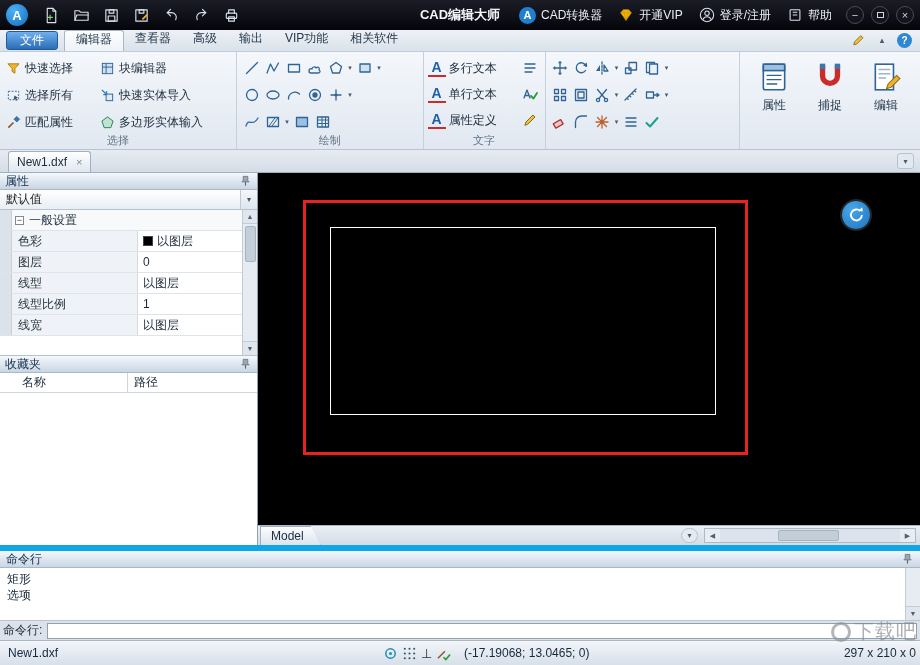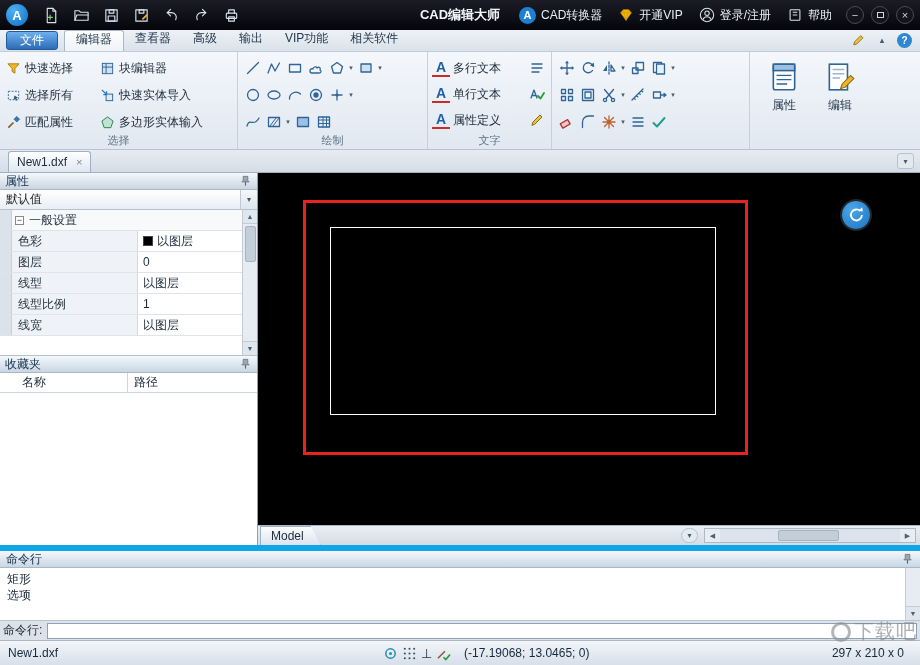--- a/index.html
+++ b/index.html
@@ -103,21 +103,21 @@
   .cmdinput{height:20px;flex:0 0 20px;background:#dbe2ea;display:flex;align-items:center;padding:0 3px;gap:5px;border-top:1px solid #b9c4d0;color:#1c2b3a}
   .cmdinput input{flex:1;height:16px;border:1px solid #8fa0b2;background:#fff;font:12px "Liberation Sans",sans-serif;padding:0 4px;outline:none}
 
   
   .statusbar{height:25px;flex:0 0 25px;background:linear-gradient(#f3f6fa,#d7dfe9);border-top:1px solid #aab6c2;position:relative;color:#16293c}
   .sb-file{position:absolute;left:8px;top:5px}
   .sb-icons{position:absolute;left:383px;top:0;height:100%;display:flex;align-items:center;gap:4px}
   .sb-icons svg{width:15px;height:15px}
   .sb-ortho{font-size:13px;color:#23364a;line-height:1}
   .sb-coords{position:absolute;left:464px;top:5px}
-  .sb-size{position:absolute;right:16px;top:5px}
+  .sb-size{position:absolute;right:4px;top:5px}
 
   .watermark{position:absolute;right:3px;bottom:20px;display:flex;align-items:center;gap:3px;opacity:.65;z-index:50;pointer-events:none}
   .wmc{width:20px;height:20px;border-radius:50%;border:3px solid #8a9097}
   .wmt{font-size:20px;font-weight:normal;color:#7f868d;letter-spacing:1px}
 </style>
 </head>
 <body>
 
 <div class="app">
 
@@ -535,20 +535,28 @@
     </div>
 
     <div class="bigwrap">
       <div class="bigbtn">
         <svg viewBox="0 0 30 30">
             <rect x="5" y="3" width="20" height="24" rx="2" fill="#fff" stroke="#2f6496" stroke-width="1.5"></rect>
             <rect x="5" y="3" width="20" height="6" fill="#9cc1e2" stroke="#2f6496" stroke-width="1.5"></rect>
             <path d="M8 13.5h14M8 17.5h14M8 21.5h10" stroke="#2f6496" stroke-width="1.3"></path>
           </svg>
         <span class="blab">属性</span>
+      </div>
+      <div class="bigbtn">
+        <svg viewBox="0 0 30 30">
+            <path d="M8 4v10a7 7 0 0 0 14 0V4" stroke="#cc2b2b" stroke-width="5" fill="none"></path>
+            <rect x="5.5" y="2.5" width="5" height="5" fill="#3b76ad"></rect>
+            <rect x="19.5" y="2.5" width="5" height="5" fill="#3b76ad"></rect>
+          </svg>
+        <span class="blab">捕捉</span>
       </div>
       <div class="bigbtn">
         <svg viewBox="0 0 30 30">
             <rect x="5" y="3" width="17" height="24" fill="#fff" stroke="#2f6496" stroke-width="1.5"></rect>
             <path d="M8 8h11M8 12h11M8 16h7" stroke="#9ab4cc" stroke-width="1.3"></path>
             <path d="M15.5 26l1.5-4.5 8-8 3 3-8 8z" fill="#f0b429" stroke="#8a6a10" stroke-width="1"></path>
           </svg>
         <span class="blab">编辑</span>
       </div>
     </div>

